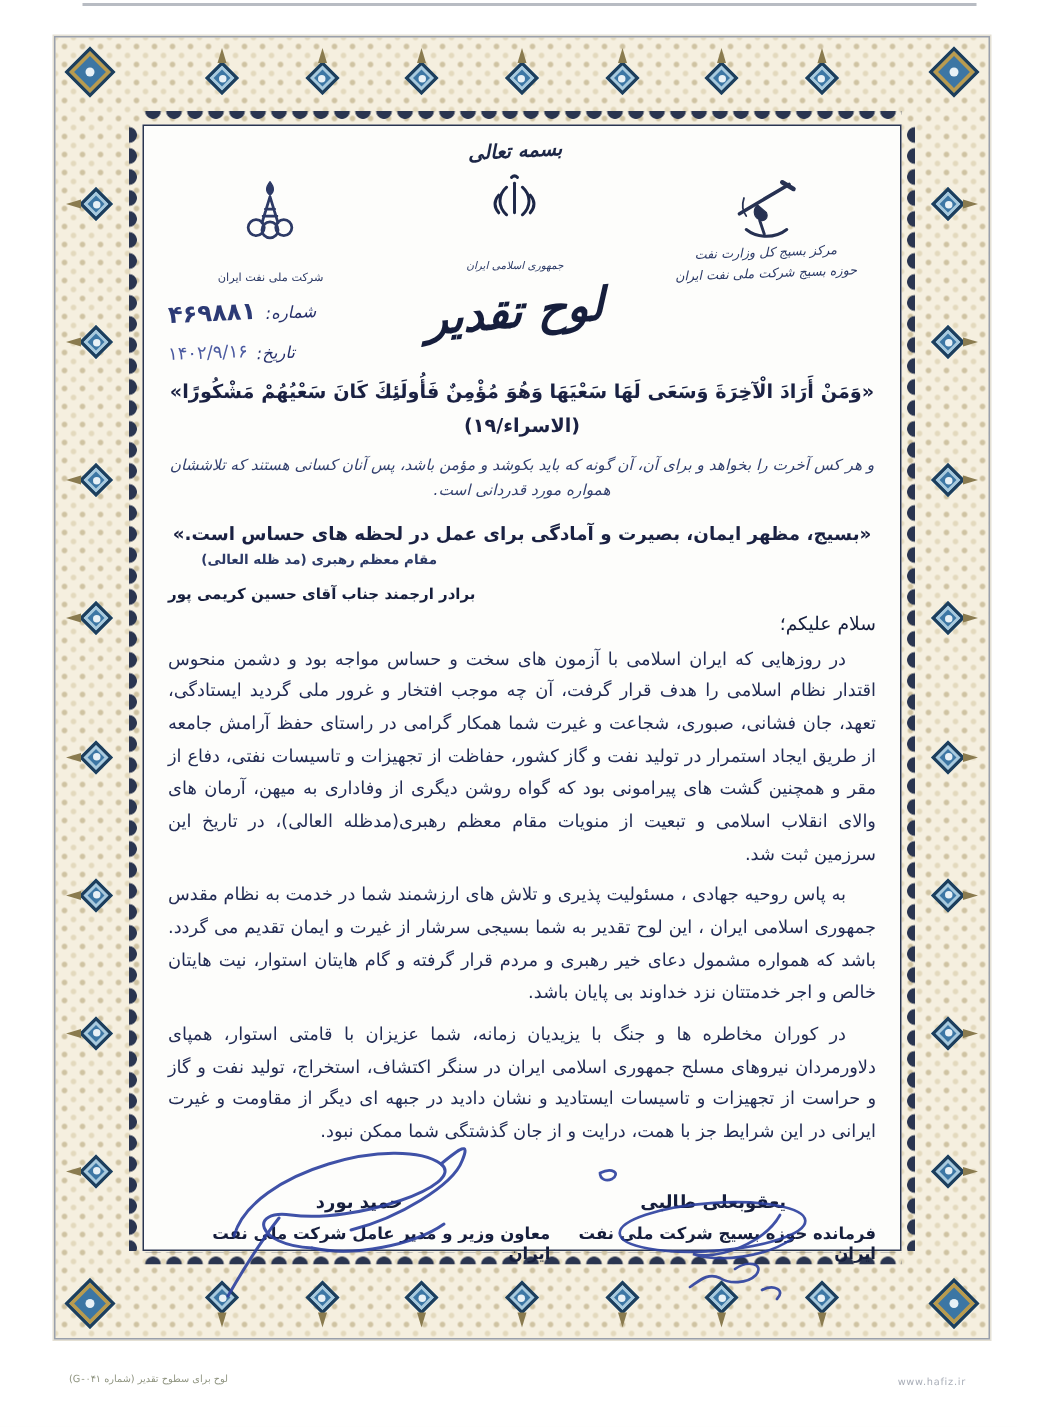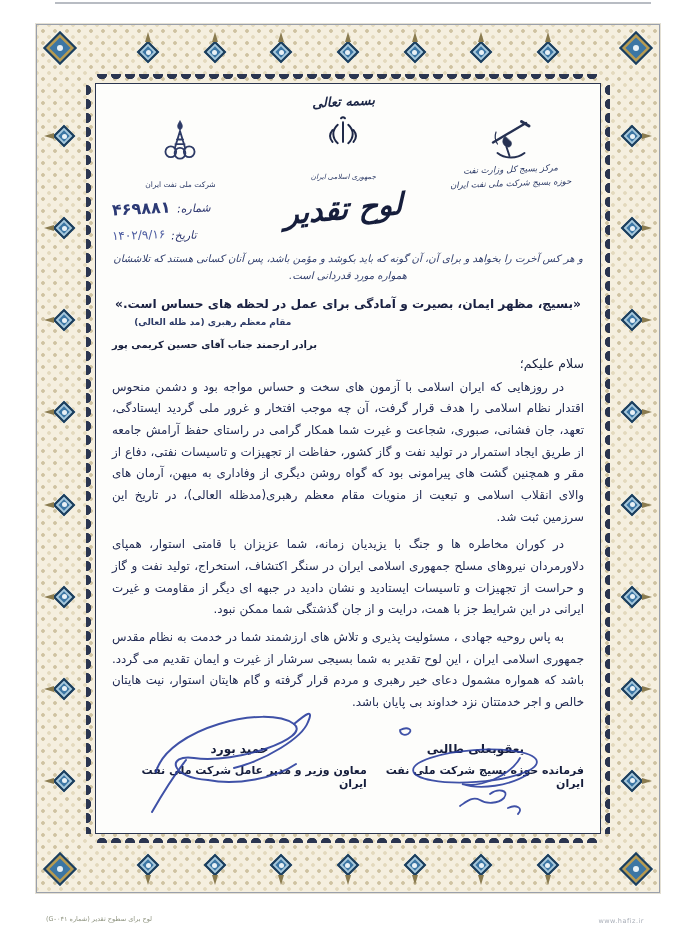--- a/index.html
+++ b/index.html
@@ -308,30 +308,31 @@
               <path d="M26 44 L30 56"></path>
               <path d="M14 52 C24 60 40 60 50 52"></path>
               <path d="M12 24 C10 30 11 36 14 40" stroke-width="1.6"></path>
             </g>
           </svg>
           <div class="org-line">مرکز بسیج کل وزارت نفت</div>
           <div class="org-line">حوزه بسیج شرکت ملی نفت ایران</div>
         </div>
       </div>
 
+      <div class="verse">«وَمَنْ أَرَادَ الْآخِرَةَ وَسَعَى لَهَا سَعْيَهَا وَهُوَ مُؤْمِنٌ فَأُولَئِكَ كَانَ سَعْيُهُمْ مَشْكُورًا» (الاسراء/۱۹)</div>
       <div class="translation">و هر کس آخرت را بخواهد و برای آن، آن گونه که باید بکوشد و مؤمن باشد، پس آنان کسانی هستند که تلاششان همواره مورد قدردانی است.</div>
       <div class="quote">«بسیج، مظهر ایمان، بصیرت و آمادگی برای عمل در لحظه های حساس است.»</div>
       <div class="attribution">مقام معظم رهبری (مد ظله العالی)</div>
 
       <div class="salutation">برادر ارجمند جناب آقای حسین کریمی پور</div>
       <div class="greeting">سلام علیکم؛</div>
 
       <div class="para">در روزهایی که ایران اسلامی با آزمون های سخت و حساس مواجه بود و دشمن منحوس اقتدار نظام اسلامی را هدف قرار گرفت، آن چه موجب افتخار و غرور ملی گردید ایستادگی، تعهد، جان فشانی، صبوری، شجاعت و غیرت شما همکار گرامی در راستای حفظ آرامش جامعه از طریق ایجاد استمرار در تولید نفت و گاز کشور، حفاظت از تجهیزات و تاسیسات نفتی، دفاع از مقر و همچنین گشت های پیرامونی بود که گواه روشن دیگری از وفاداری به میهن، آرمان های والای انقلاب اسلامی و تبعیت از منویات مقام معظم رهبری(مدظله العالی)، در تاریخ این سرزمین ثبت شد.</div>
+      <div class="para">به پاس روحیه جهادی ، مسئولیت پذیری و تلاش های ارزشمند شما در خدمت به نظام مقدس جمهوری اسلامی ایران ، این لوح تقدیر به شما بسیجی سرشار از غیرت و ایمان تقدیم می گردد. باشد که همواره مشمول دعای خیر رهبری و مردم قرار گرفته و گام هایتان استوار، نیت هایتان خالص و اجر خدمتتان نزد خداوند بی پایان باشد.</div>
       <div class="para">در کوران مخاطره ها و جنگ با یزیدیان زمانه، شما عزیزان با قامتی استوار، همپای دلاورمردان نیروهای مسلح جمهوری اسلامی ایران در سنگر اکتشاف، استخراج، تولید نفت و گاز و حراست از تجهیزات و تاسیسات ایستادید و نشان دادید در جبهه ای دیگر از مقاومت و غیرت ایرانی در این شرایط جز با همت، درایت و از جان گذشتگی شما ممکن نبود.</div>
-      <div class="para">به پاس روحیه جهادی ، مسئولیت پذیری و تلاش های ارزشمند شما در خدمت به نظام مقدس جمهوری اسلامی ایران ، این لوح تقدیر به شما بسیجی سرشار از غیرت و ایمان تقدیم می گردد. باشد که همواره مشمول دعای خیر رهبری و مردم قرار گرفته و گام هایتان استوار، نیت هایتان خالص و اجر خدمتتان نزد خداوند بی پایان باشد.</div>
 
       <div class="signatures">
         <div class="sig-block sig-right">
           <div class="sig-name">یعقوبعلی طالبی</div>
           <div class="sig-title">فرمانده حوزه بسیج شرکت ملی نفت ایران</div>
           <svg class="sig-svg svg-right" width="220" height="100" viewBox="0 0 220 100">
             <g fill="none" stroke="#2b3f9e" stroke-width="1.8" stroke-linecap="round" opacity="0.9">
               <path d="M30 6 C38 2 44 6 38 10 C34 12 30 10 30 6 Z"></path>
               <ellipse cx="105" cy="42" rx="62" ry="16" transform="rotate(-4 105 42)"></ellipse>
               <path d="M150 34 C140 52 110 64 92 60 C110 66 140 62 158 50"></path>

